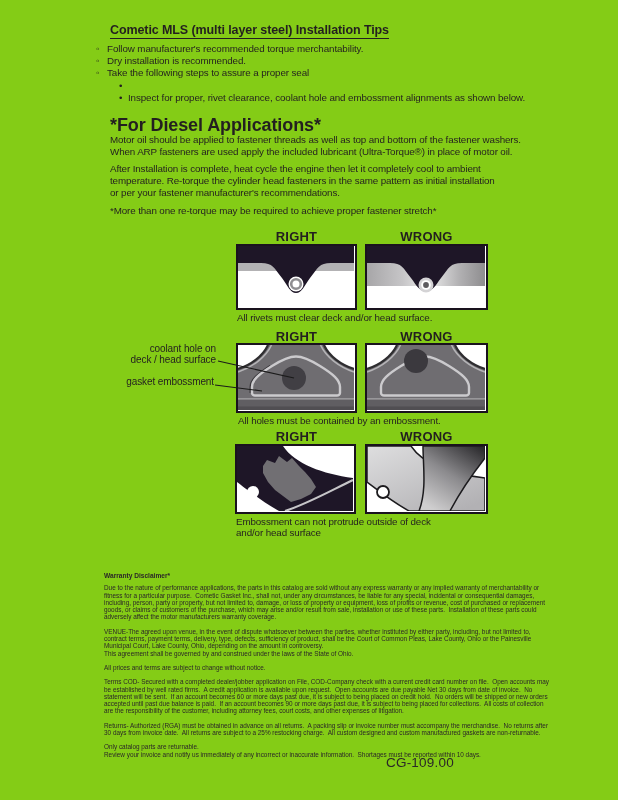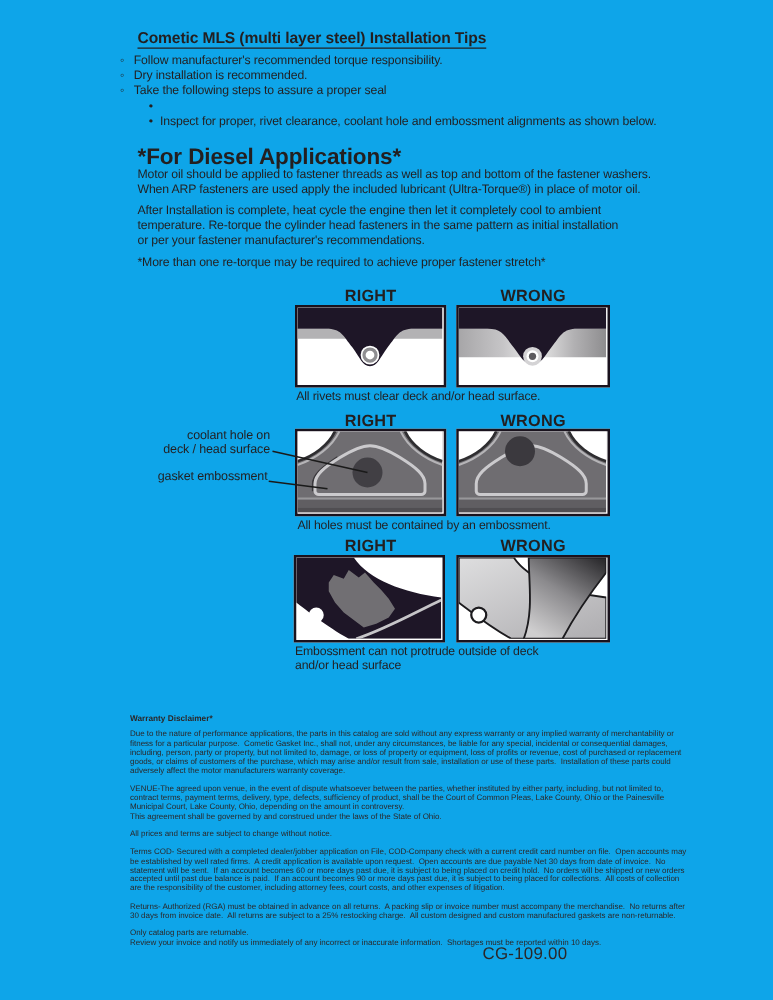--- a/index.html
+++ b/index.html
@@ -1,16 +1,16 @@
 <!DOCTYPE html>
 <html><head>
 <meta charset="utf-8">
 <style>
   html,body{margin:0;padding:0;background:#ffffff;}
-  .page{position:relative;width:618px;height:800px;background:#0ea5e9;overflow:hidden;
+  .page{position:relative;width:618px;height:800px;background:#84cc16;overflow:hidden;
         font-family:"Liberation Sans", sans-serif;color:#231f20;}
   .abs{position:absolute;}
 
   .title{left:110px;top:23px;font-size:12.5px;font-weight:bold;letter-spacing:-0.1px;
          border-bottom:1.6px solid #231f20;padding-bottom:1px;}
 
   .tips{left:96px;top:43px;font-size:9.8px;line-height:12.2px;letter-spacing:-0.1px;}
   .tip-row{display:flex;white-space:nowrap;}
   .tip-row .tm{width:11px;flex:none;}
   .tip-row.l2{margin-left:23px;}
@@ -58,21 +58,21 @@
         <stop offset="1" stop-color="#cfcecf"></stop>
       </linearGradient>
     </defs>
   </svg>
 
   <div class="abs title">Cometic MLS (multi layer steel) Installation Tips</div>
 
   <div class="abs tips">
     <div class="tip-row l1">
       <span class="tm">◦</span>
-      <span>Follow manufacturer's recommended torque responsibility.</span>
+      <span>Follow manufacturer's recommended torque merchantability.</span>
     </div>
     <div class="tip-row l1">
       <span class="tm">◦</span>
       <span>Dry installation is recommended.</span>
     </div>
     <div class="tip-row l1">
       <span class="tm">◦</span>
       <span>Take the following steps to assure a proper seal</span>
     </div>
     <div class="tip-row l2">

